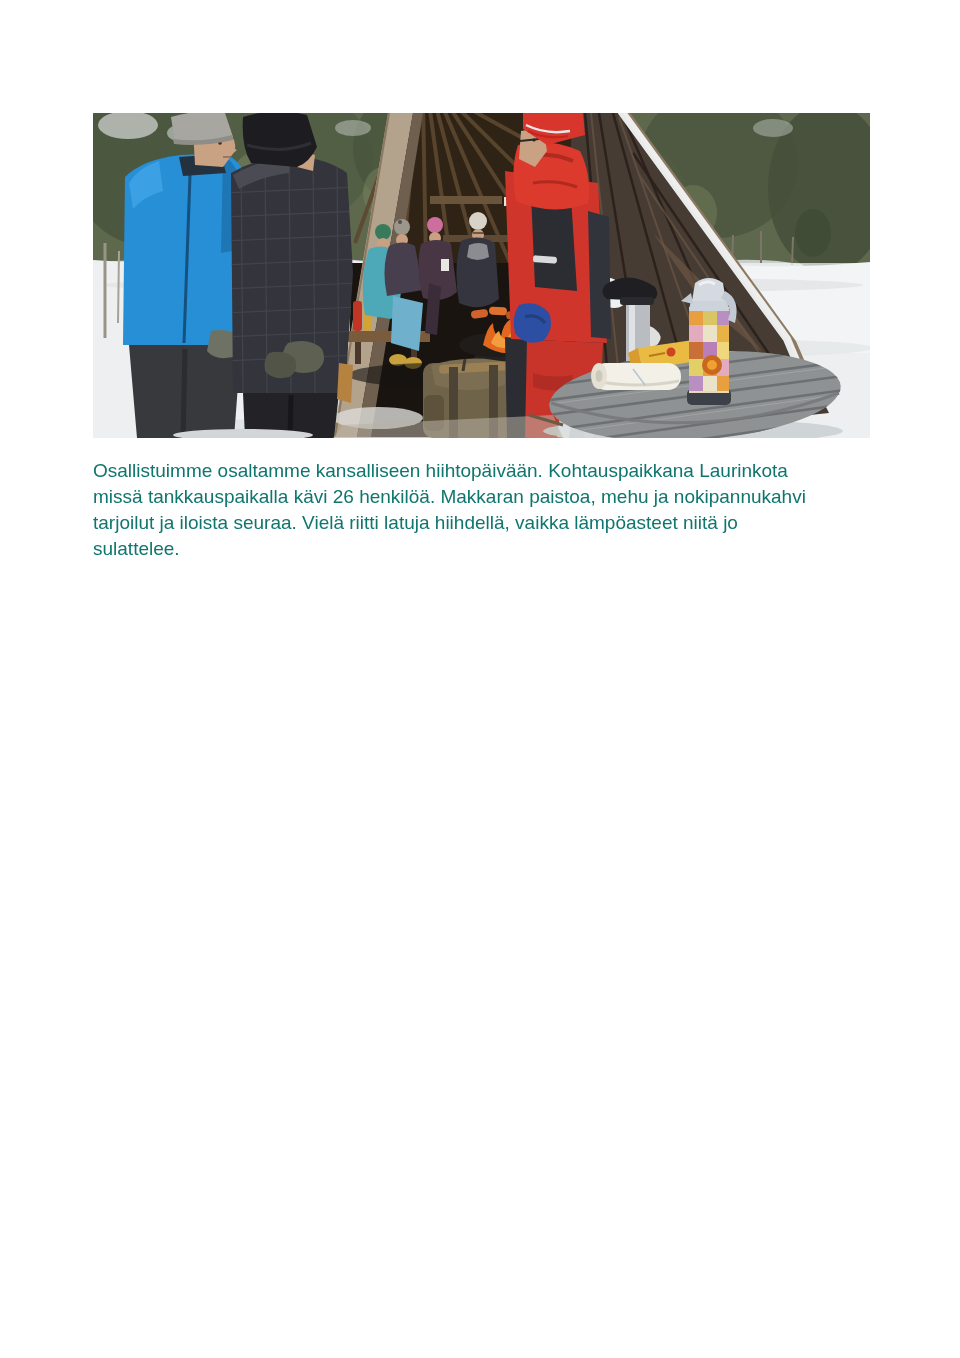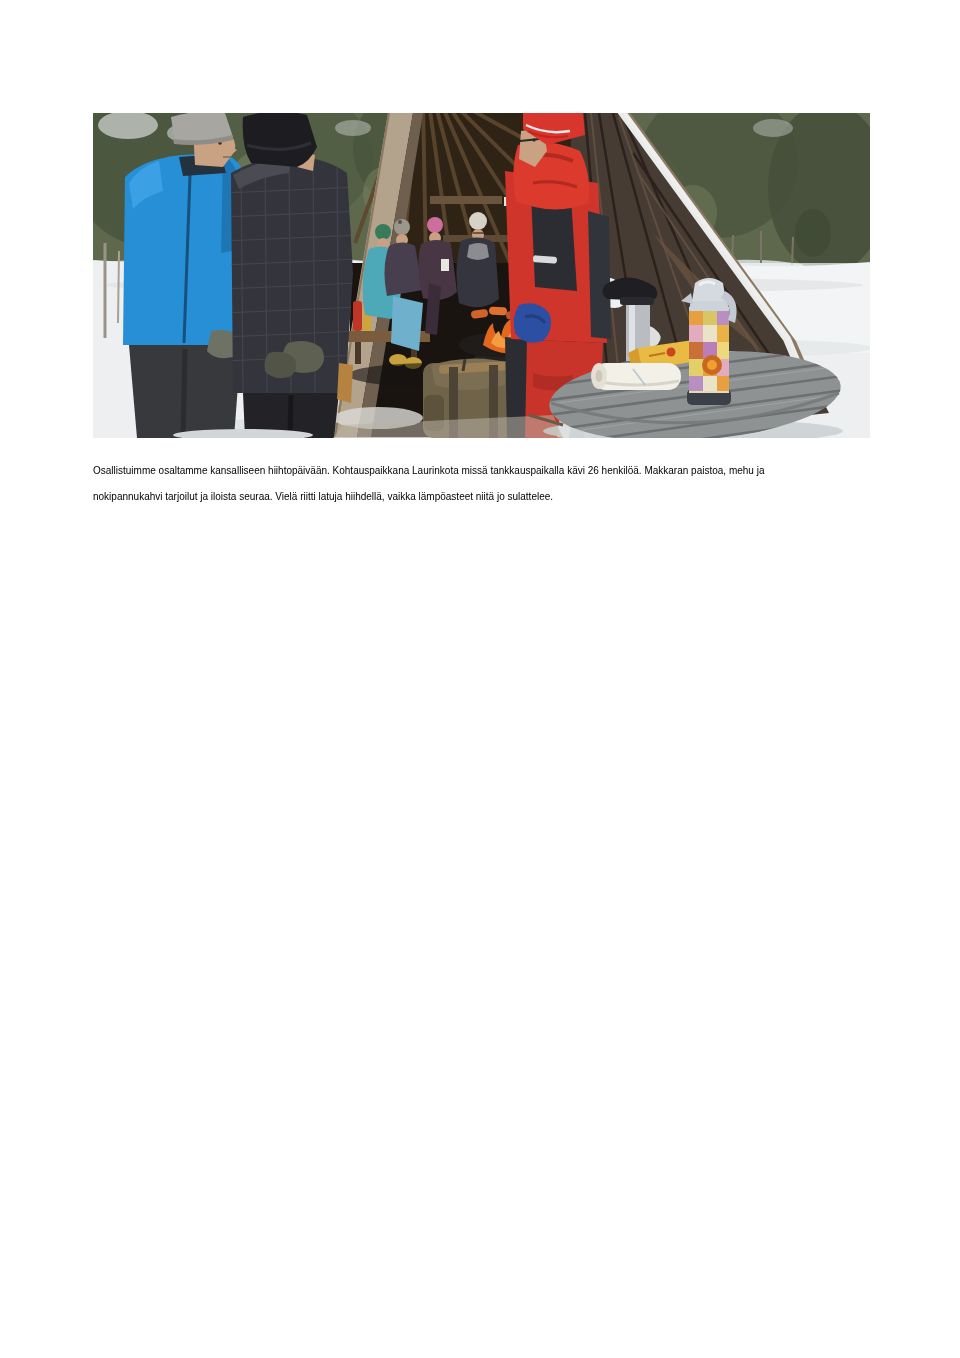--- a/index.html
+++ b/index.html
@@ -30,22 +30,22 @@
     margin: 0 0 21px 0;
     line-height: 1.2;
   }
   p.lead {
     font-size: 15.5px;
     color: #2e2e2e;
     margin: 0 0 19px 0;
     line-height: 1.55;
   }
   p.body-text {
-    font-size: 10px;
-    color: #000000;
+    font-size: 19px;
+    color: #0f766e;
     width: 728px;
     line-height: 26px;
     margin: 0 0 12px 0;
   }
   p.closing {
     font-size: 15.5px;
     color: #2e2e2e;
     line-height: 1.55;
   }
 </style>

